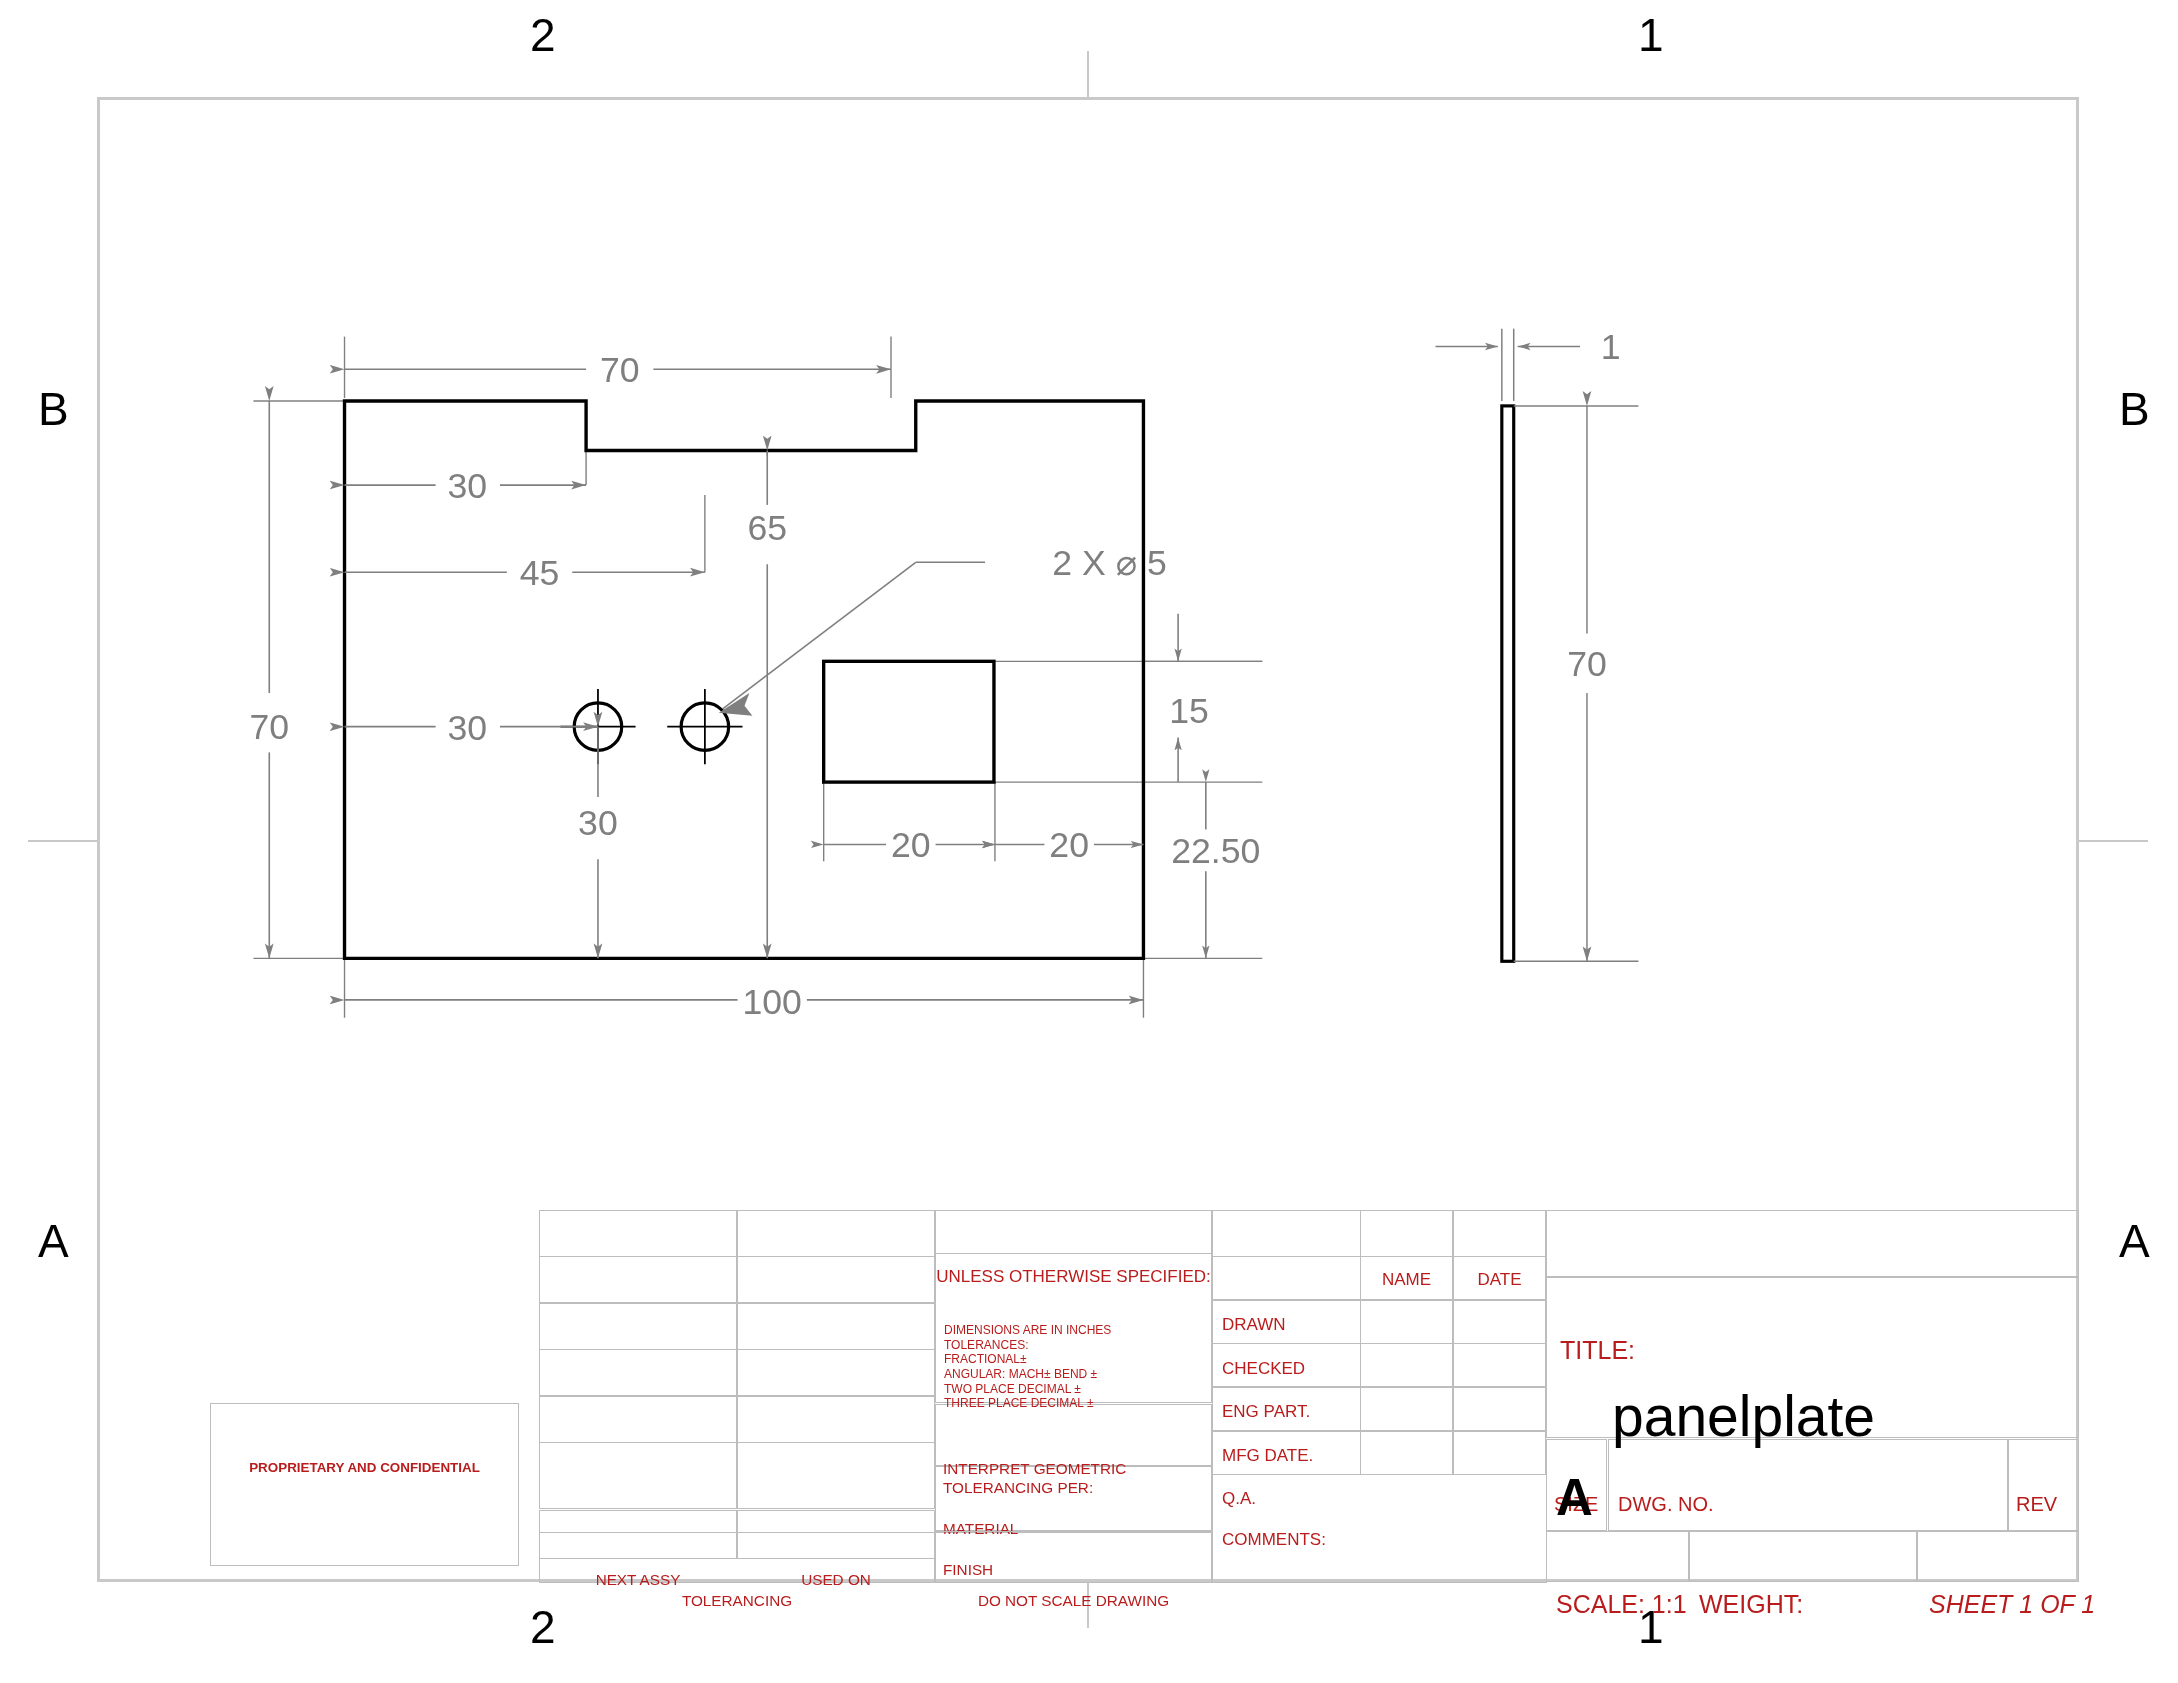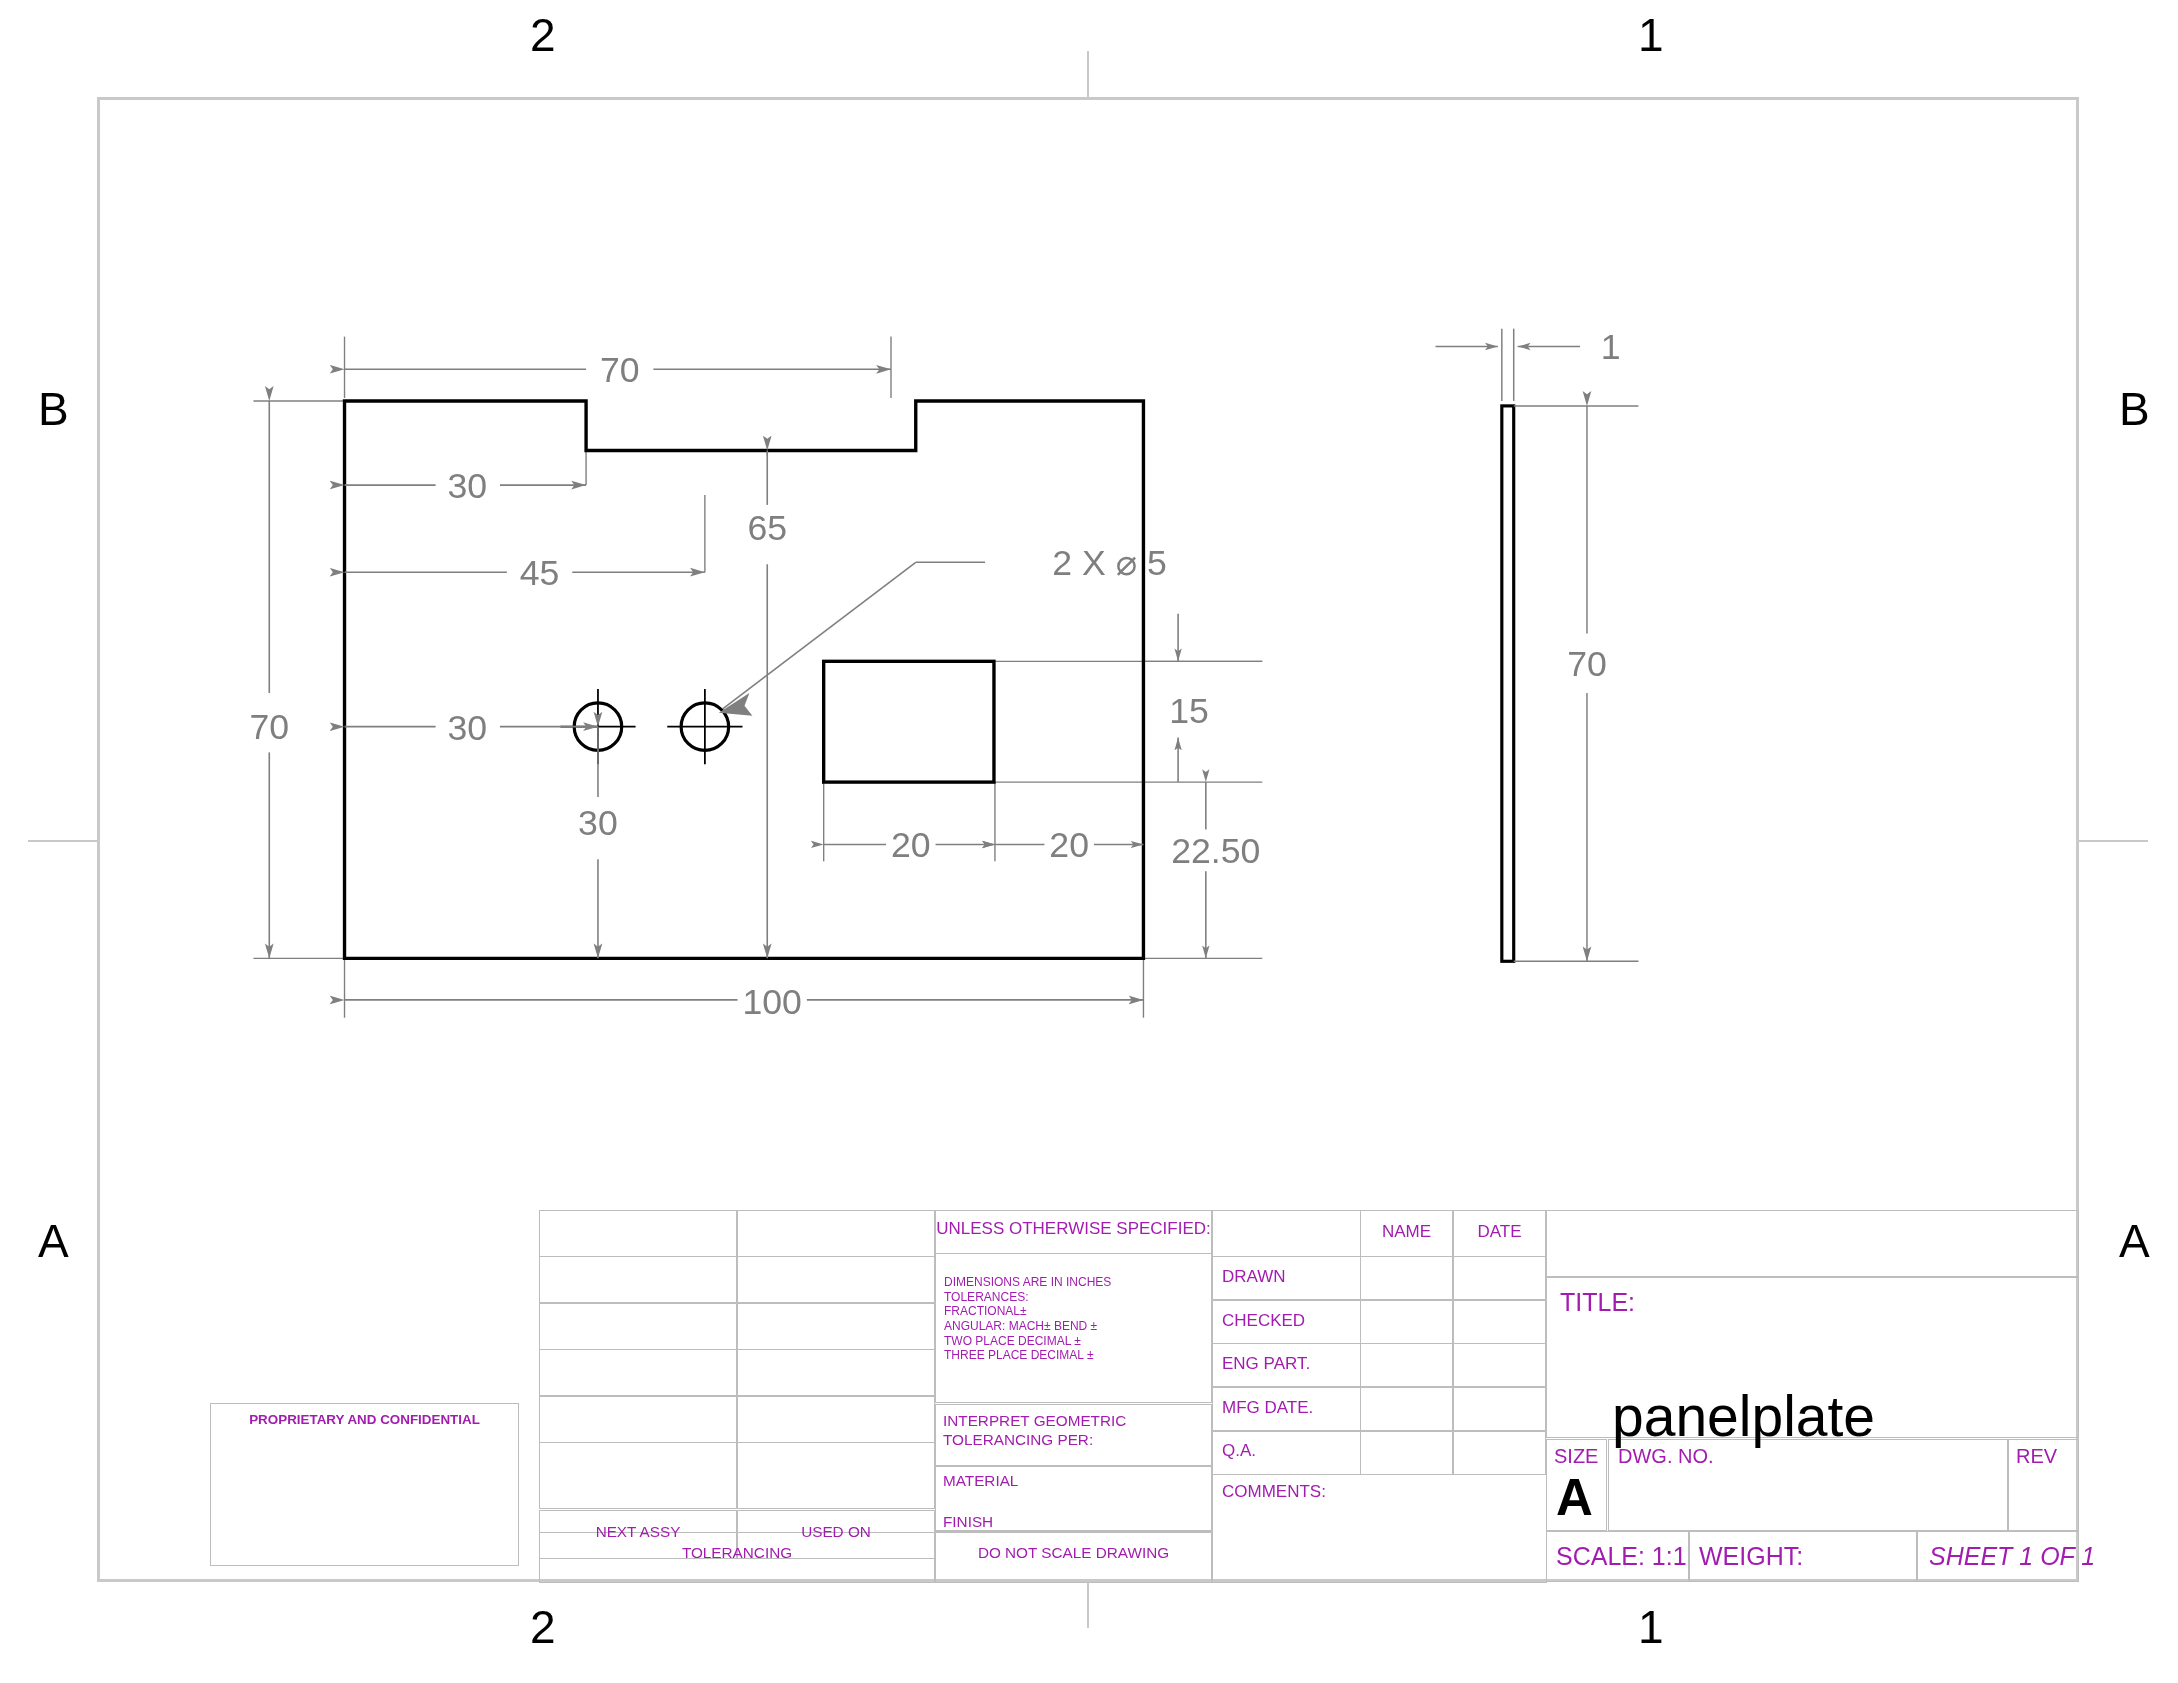--- a/index.html
+++ b/index.html
@@ -16,21 +16,21 @@
         font-family:"Liberation Sans", sans-serif;line-height:1;}
   .zone-tick{position:absolute;background:#c9c9c9;}
 
   
   #dwg{position:absolute;left:0;top:0;width:2178px;height:1683px;}
 
   
   .tb{position:absolute;box-sizing:border-box;border:1px solid #bdbdbd;
       background:transparent;}
   .tbtxt{position:absolute;font-family:"Liberation Sans", sans-serif;
-         color:#a21caf;line-height:1.22;white-space:pre-line;}
+         color:#b91c1c;line-height:1.22;white-space:pre-line;margin-top:48px;}
   .t13{font-size:13.4px;}
   .t15{font-size:15.3px;}
   .t17{font-size:17px;}
   .t20{font-size:20px;}
   .t24{font-size:25px;}
   .bold{font-weight:bold;}
   .ctr{text-align:center;}
 
   .dwgno{position:absolute;font-size:57px;line-height:1;
          font-family:"Liberation Sans", sans-serif;}

